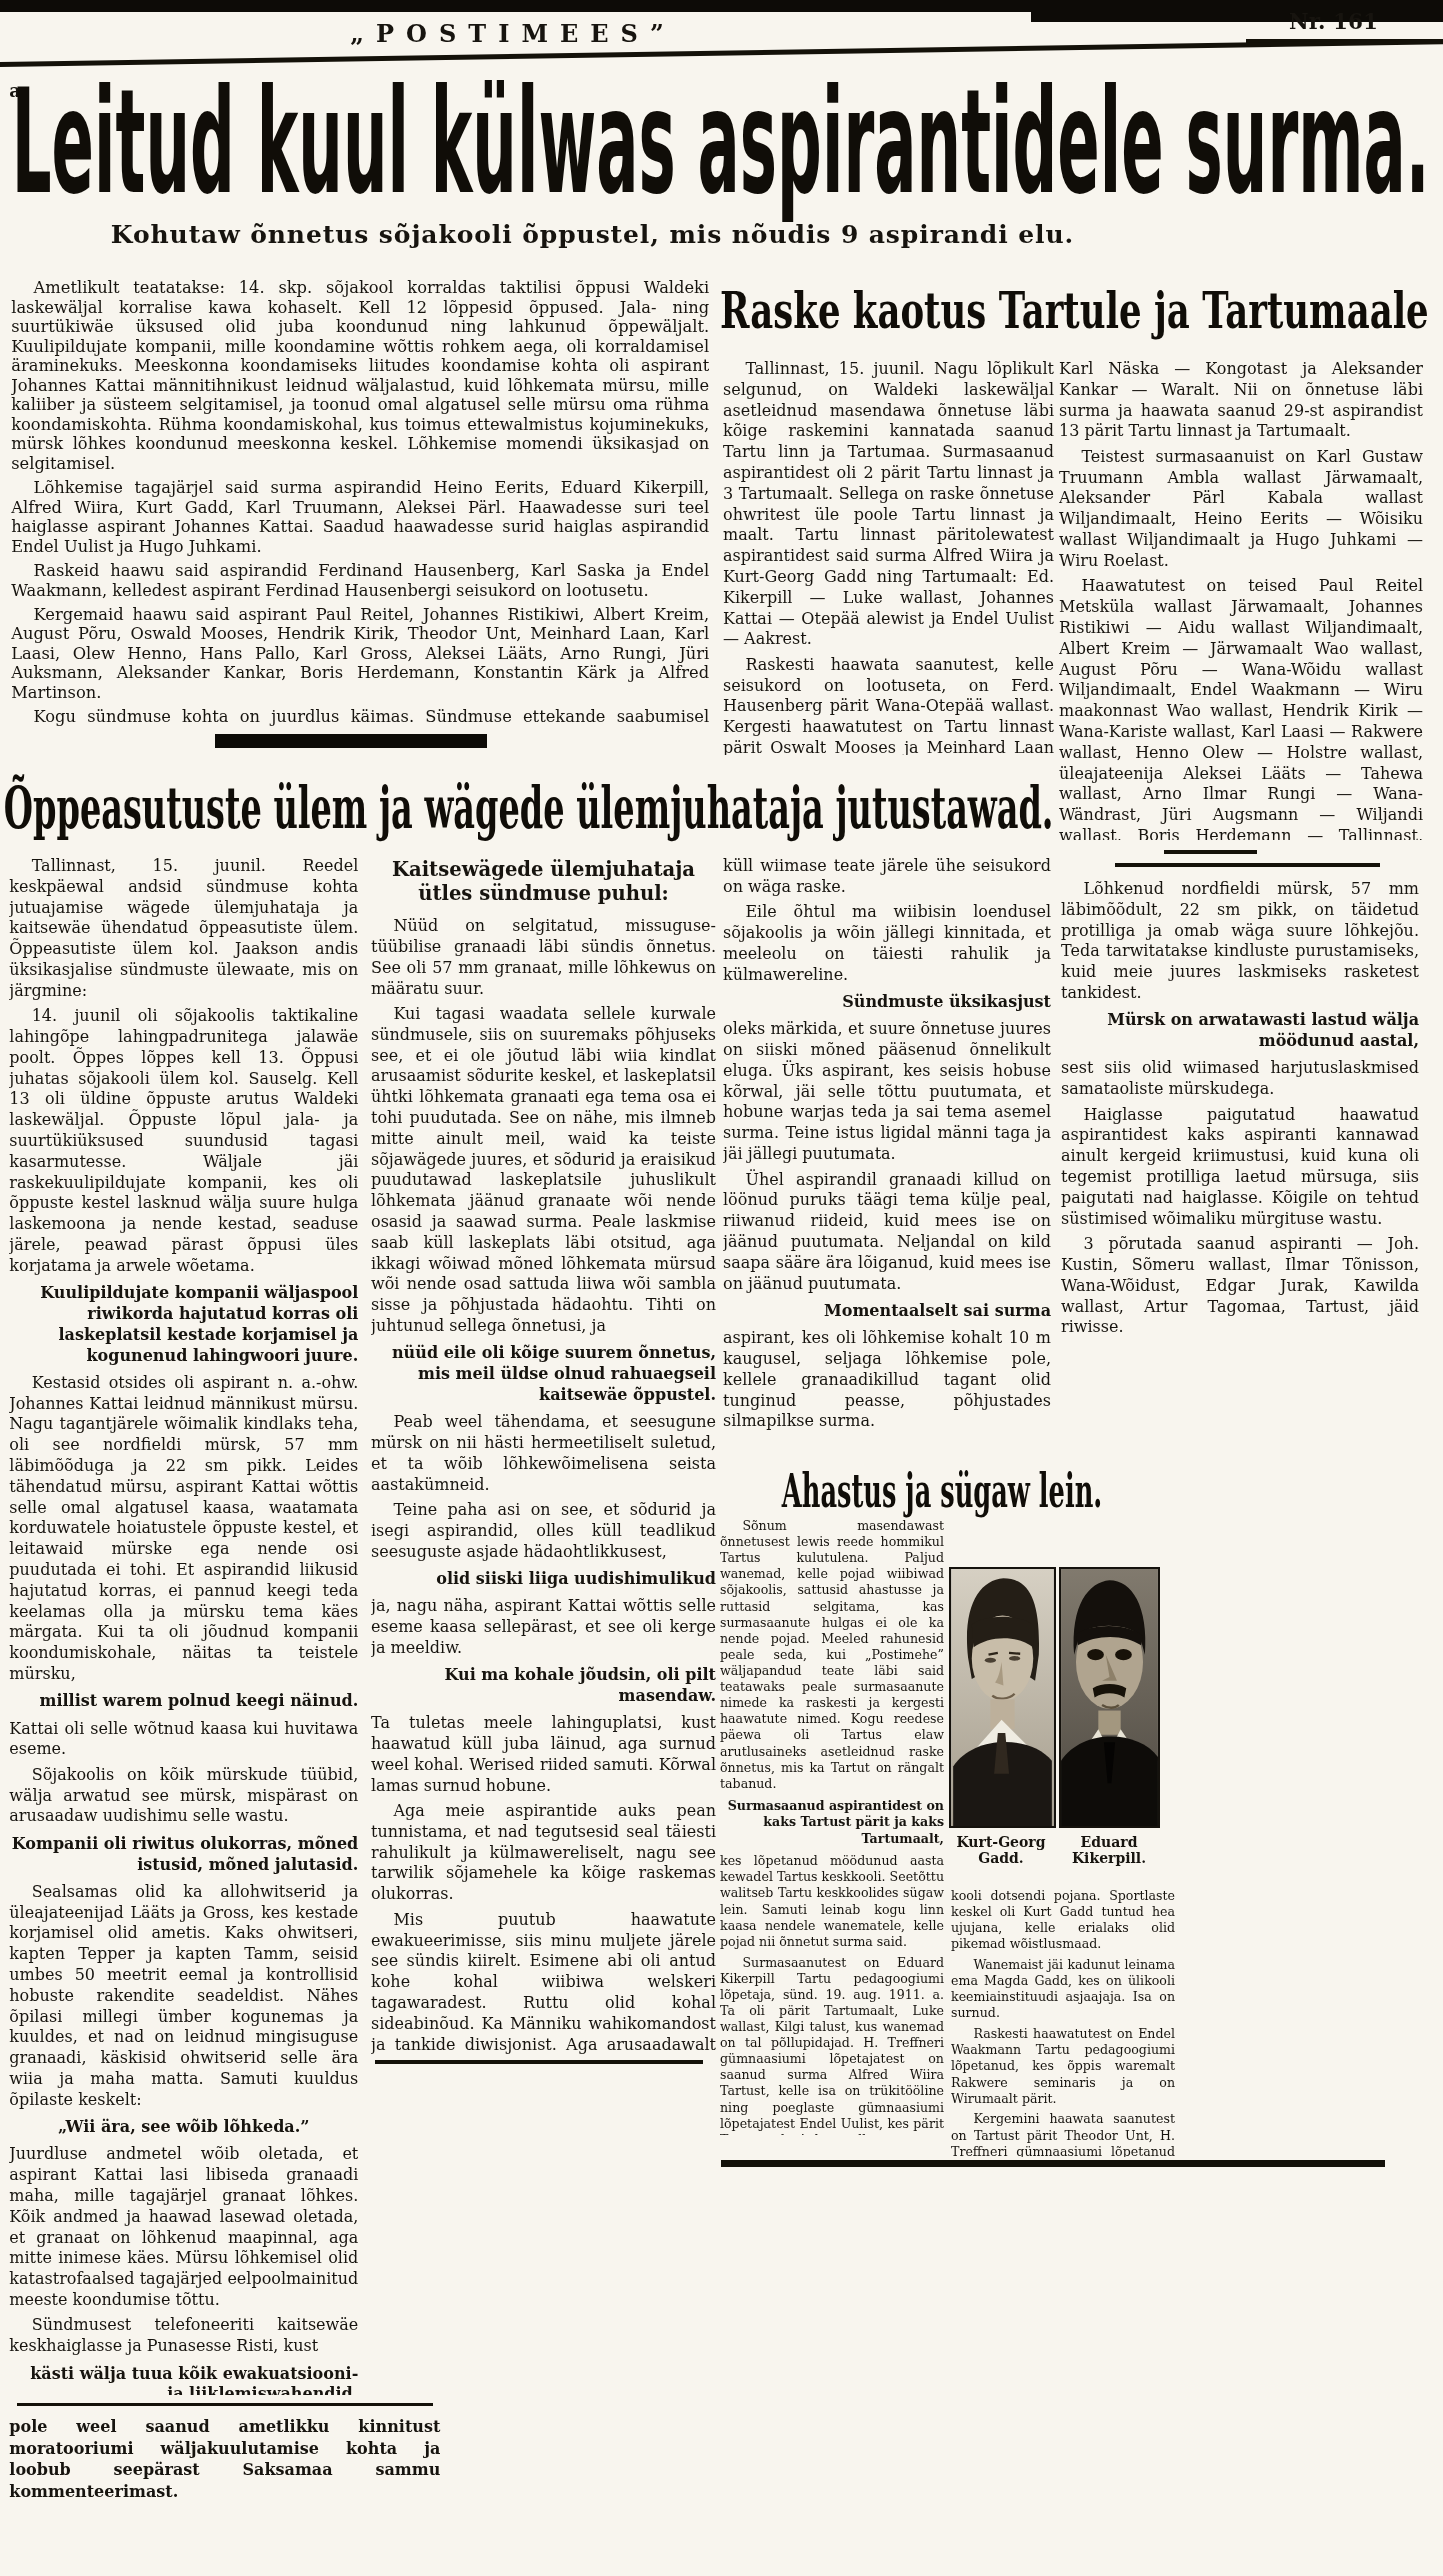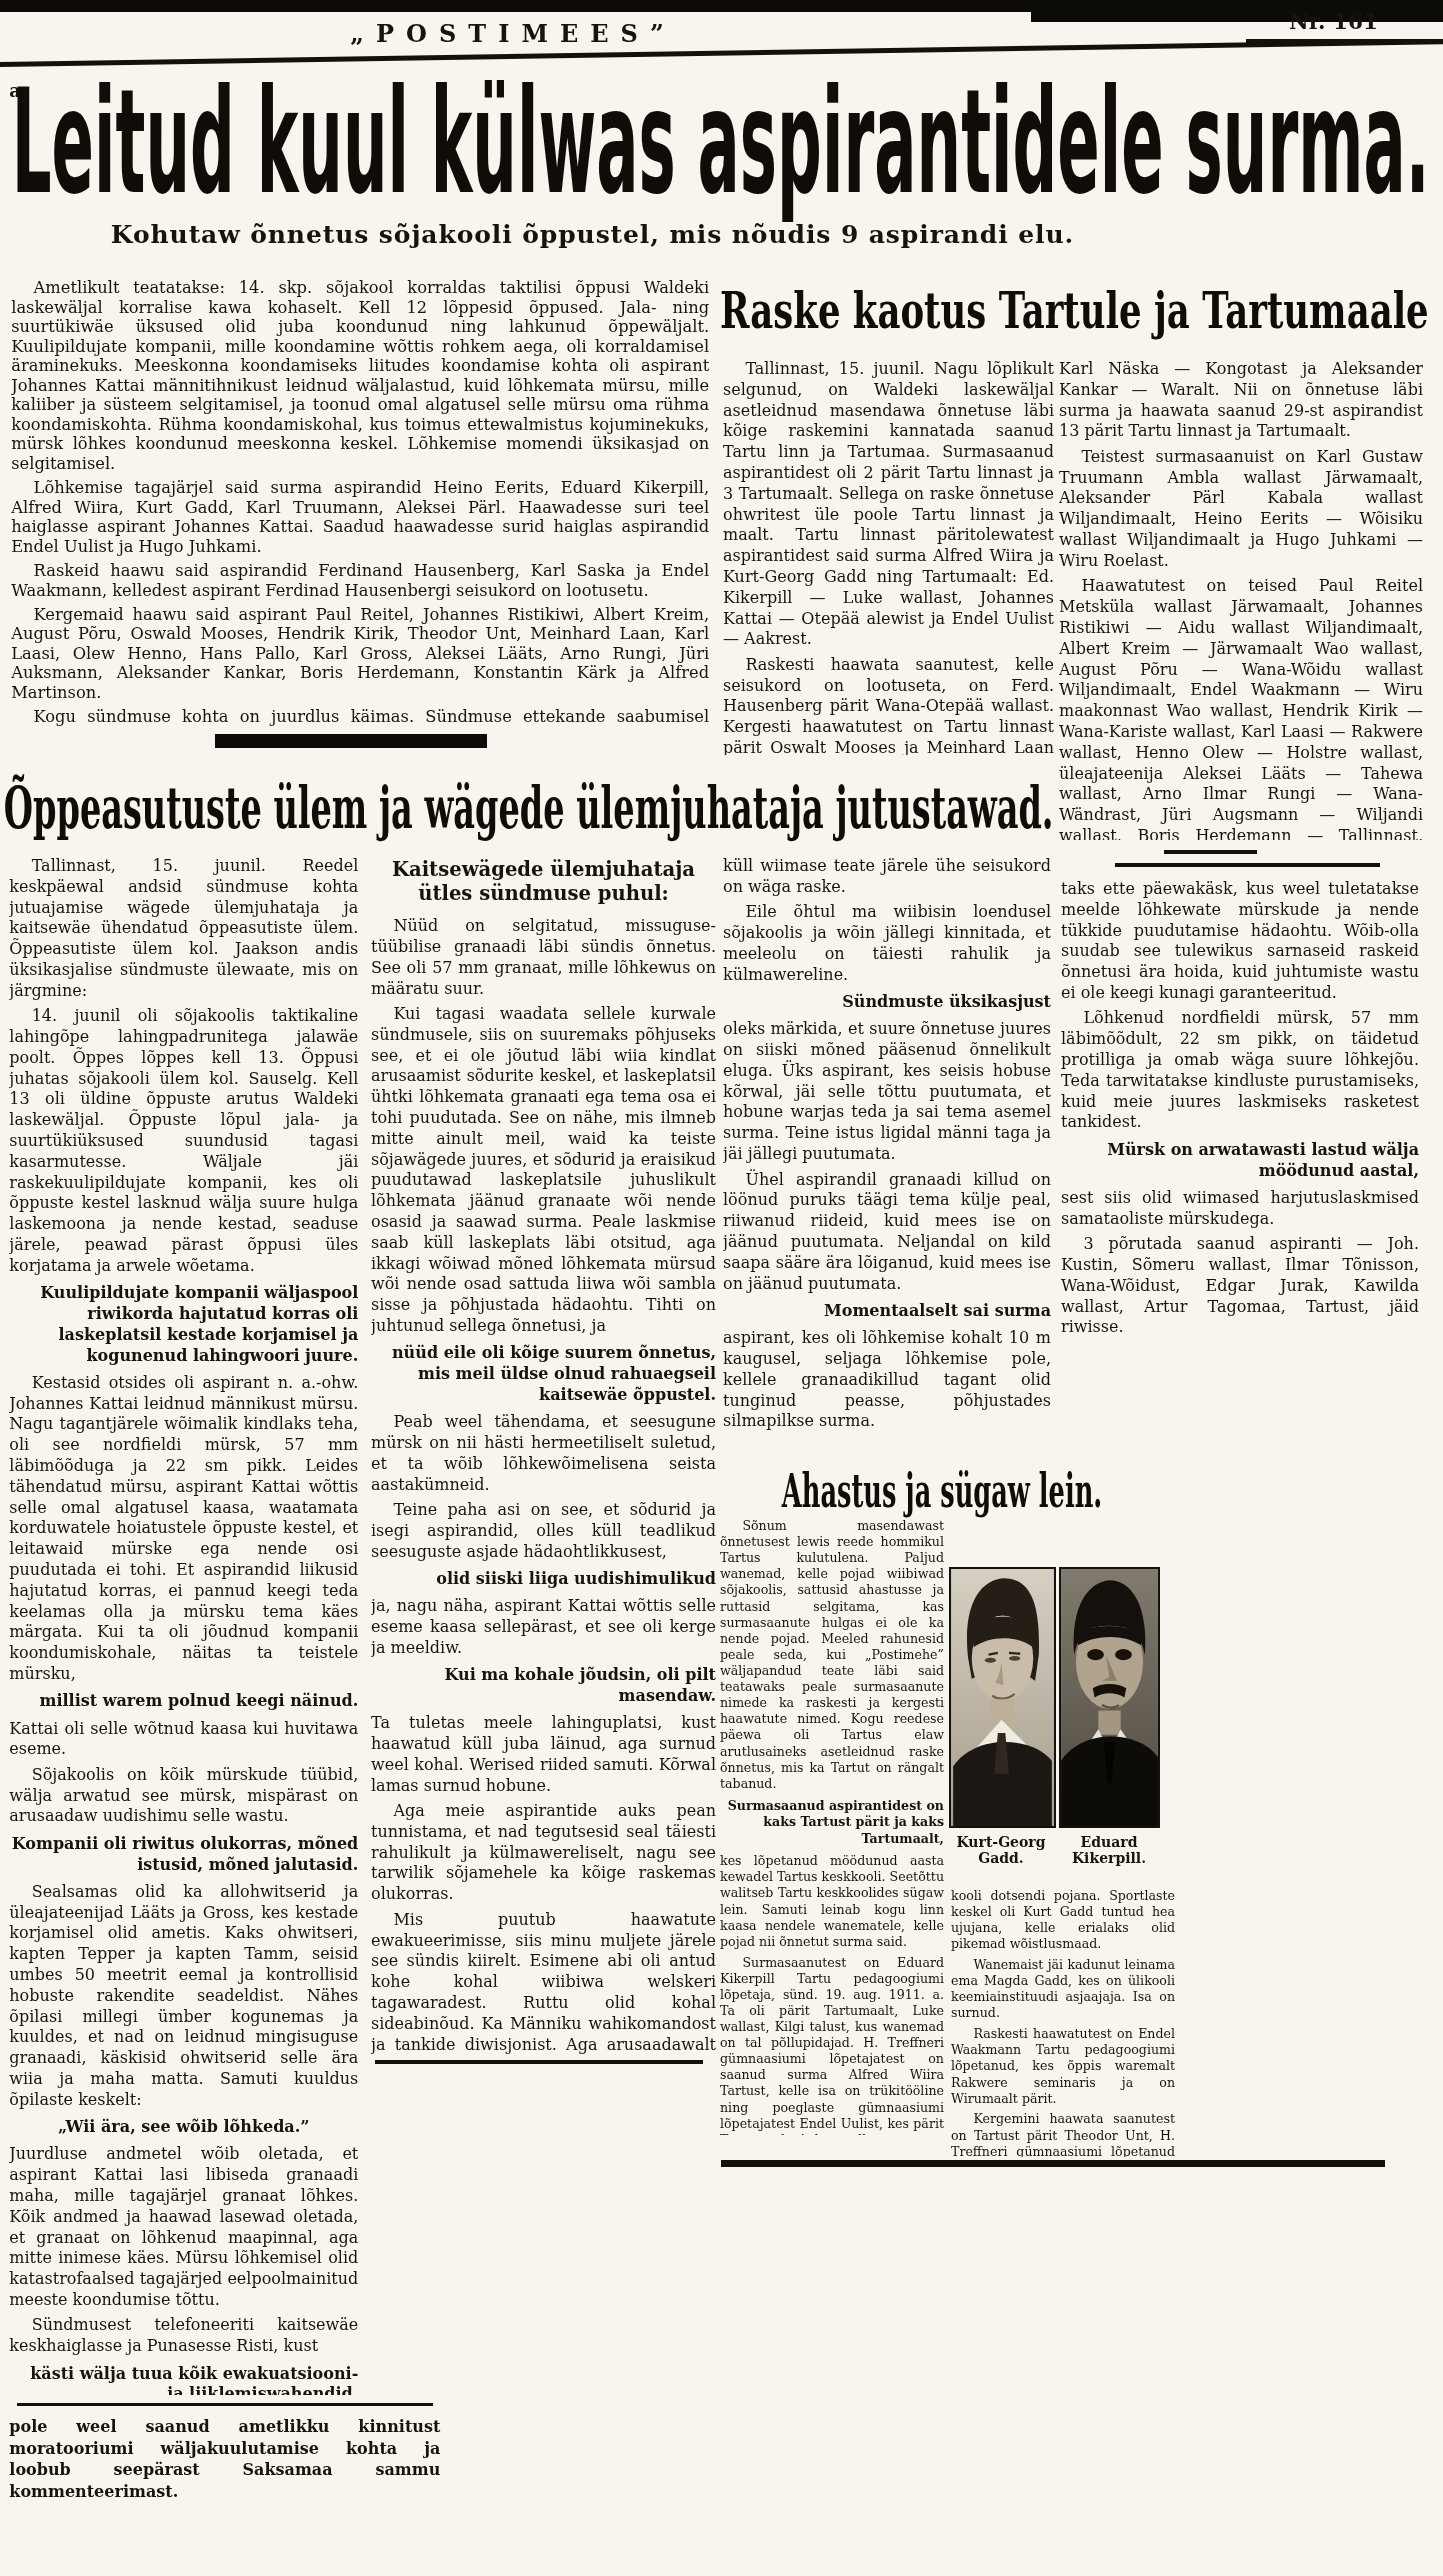--- a/index.html
+++ b/index.html
@@ -120,24 +120,24 @@
       <p class="para t-p">Eile õhtul ma wiibisin loendusel sõjakoolis ja wõin jällegi kinnitada, et meeleolu on täiesti rahulik ja külmawereline.</p>
       <p class="para t-sub">Sündmuste üksikasjust</p>
       <p class="para t-cont">oleks märkida, et suure õnnetuse juures on siiski mõned pääsenud õnnelikult eluga. Üks aspirant, kes seisis hobuse kõrwal, jäi selle tõttu puutumata, et hobune warjas teda ja sai tema asemel surma. Teine istus ligidal männi taga ja jäi jällegi puutumata.</p>
       <p class="para t-p">Ühel aspirandil granaadi killud on löönud puruks täägi tema külje peal, riiwanud riideid, kuid mees ise on jäänud puutumata. Neljandal on kild saapa sääre ära lõiganud, kuid mees ise on jäänud puutumata.</p>
       <p class="para t-sub">Momentaalselt sai surma</p>
       <p class="para t-cont">aspirant, kes oli lõhkemise kohalt 10 m kaugusel, seljaga lõhkemise pole, kellele granaadikillud tagant olid tunginud peasse, põhjustades silmapilkse surma.</p>
       <p class="para t-p">Eile haawatute ülewaatamisel wõisin neile, kes jäid ellu, öelda ainult seda, et tänagu õnne, et see lõppes neile wõrdlemisi kergelt. Wõib tunnistada, et poisid kõik, walule waatamata, olid heas meeleolus.</p>
     </div>
 
   <div class="col fs17" style="left:1061px;top:879px;width:358px;height:558px;">
-      <p class="para t-cont">taks ette päewakäsk, kus weel tuletatakse meelde lõhkewate mürskude ja nende tükkide puudutamise hädaohtu. Wõib-olla suudab see tulewikus sarnaseid raskeid õnnetusi ära hoida, kuid juhtumiste wastu ei ole keegi kunagi garanteeritud.</p>
       <p class="para t-p">Lõhkenud nordfieldi mürsk, 57 mm läbimõõdult, 22 sm pikk, on täidetud protilliga ja omab wäga suure lõhkejõu. Teda tarwitatakse kindluste purustamiseks, kuid meie juures laskmiseks rasketest tankidest.</p>
       <p class="para t-sub">Mürsk on arwatawasti lastud wälja möödunud aastal,</p>
       <p class="para t-cont">sest siis olid wiimased harjutuslaskmised samataoliste mürskudega.</p>
+      <p class="para t-p">Haiglasse paigutatud haawatud aspirantidest kaks aspiranti kannawad ainult kergeid kriimustusi, kuid kuna oli tegemist protilliga laetud mürsuga, siis paigutati nad haiglasse. Kõigile on tehtud süstimised wõimaliku mürgituse wastu.</p>
       <p class="para t-p">3 põrutada saanud aspiranti — Joh. Kustin, Sõmeru wallast, Ilmar Tõnisson, Wana-Wõidust, Edgar Jurak, Kawilda wallast, Artur Tagomaa, Tartust, jäid riwisse.</p>
     </div>
 
   <div class="rule" style="left:375px;top:2060px;width:328px;height:3.7px;"></div>
 
   <div class="rule" style="left:17px;top:2403px;width:416px;height:2.8px;"></div>
   <div class="abs note" style="left:9.3px;top:2416px;width:431px;">pole weel saanud ametlikku kinnitust moratooriumi wäljakuulutamise kohta ja loobub seepärast Saksamaa sammu kommenteerimast.</div>
 
   <svg class="abs" style="left:780px;top:1453px;" width="326" height="75" viewBox="0 0 350 80">
     <text x="2" y="58" font-size="50" font-weight="bold" fill="#100d08" textLength="344" lengthAdjust="spacingAndGlyphs">Ahastus ja sügaw lein.</text>

